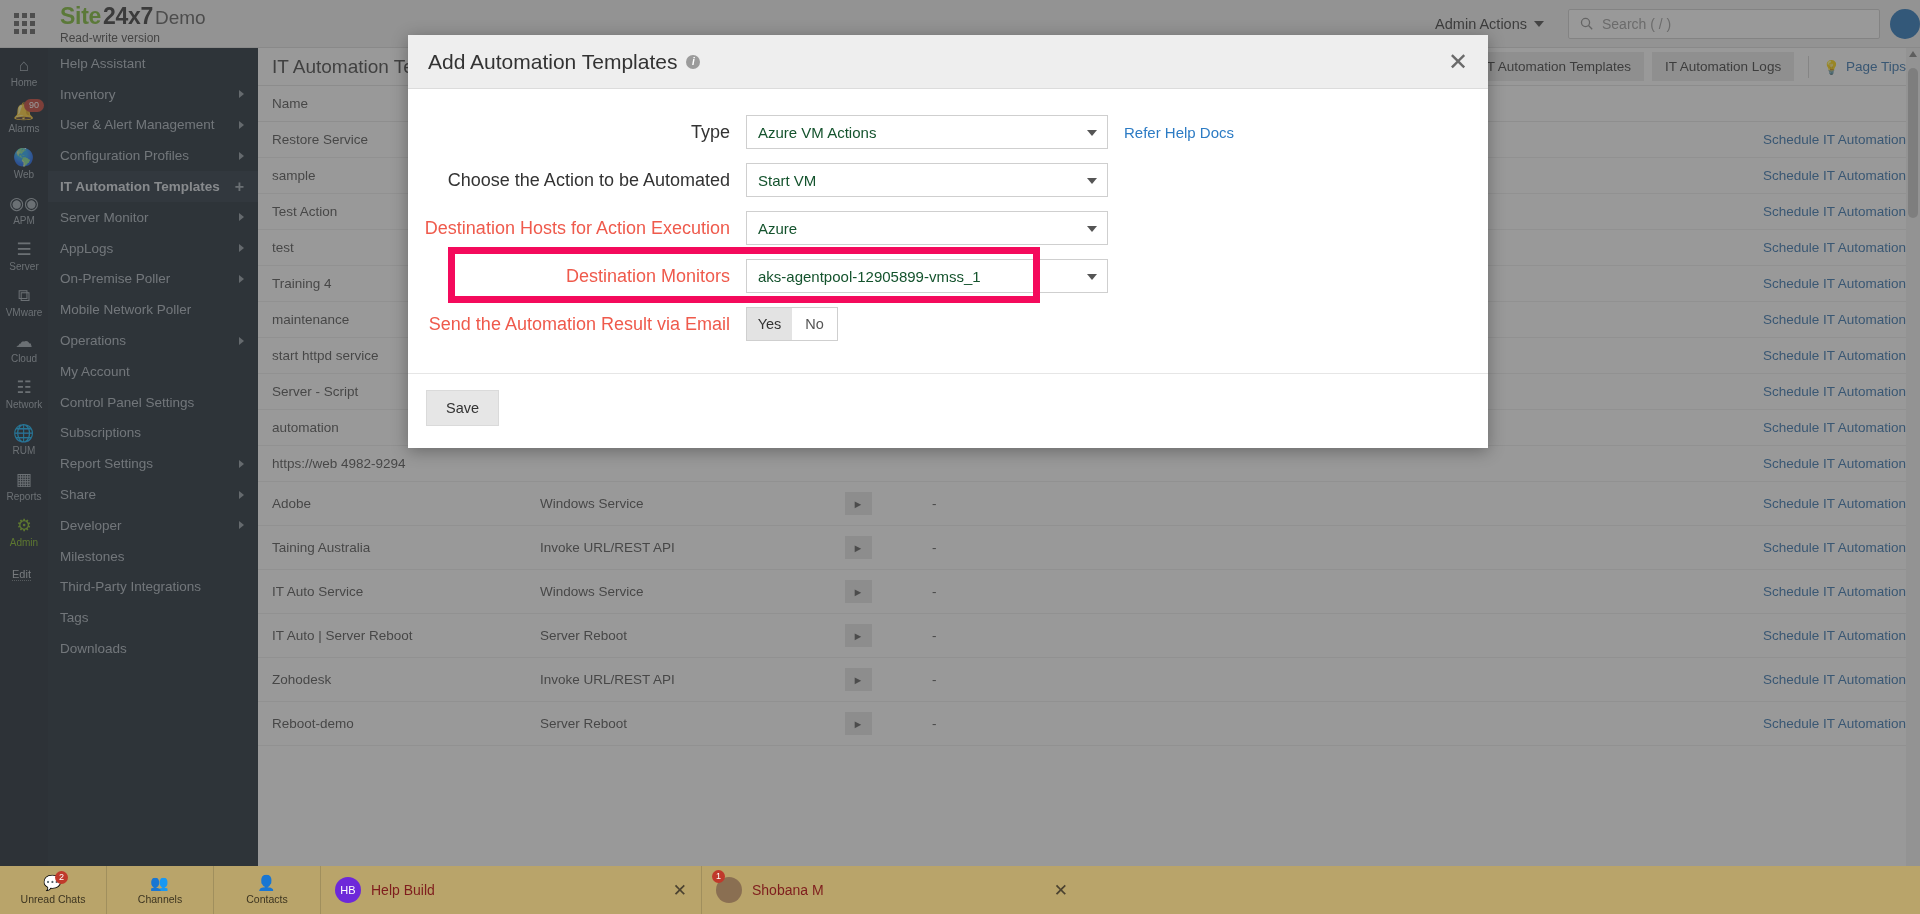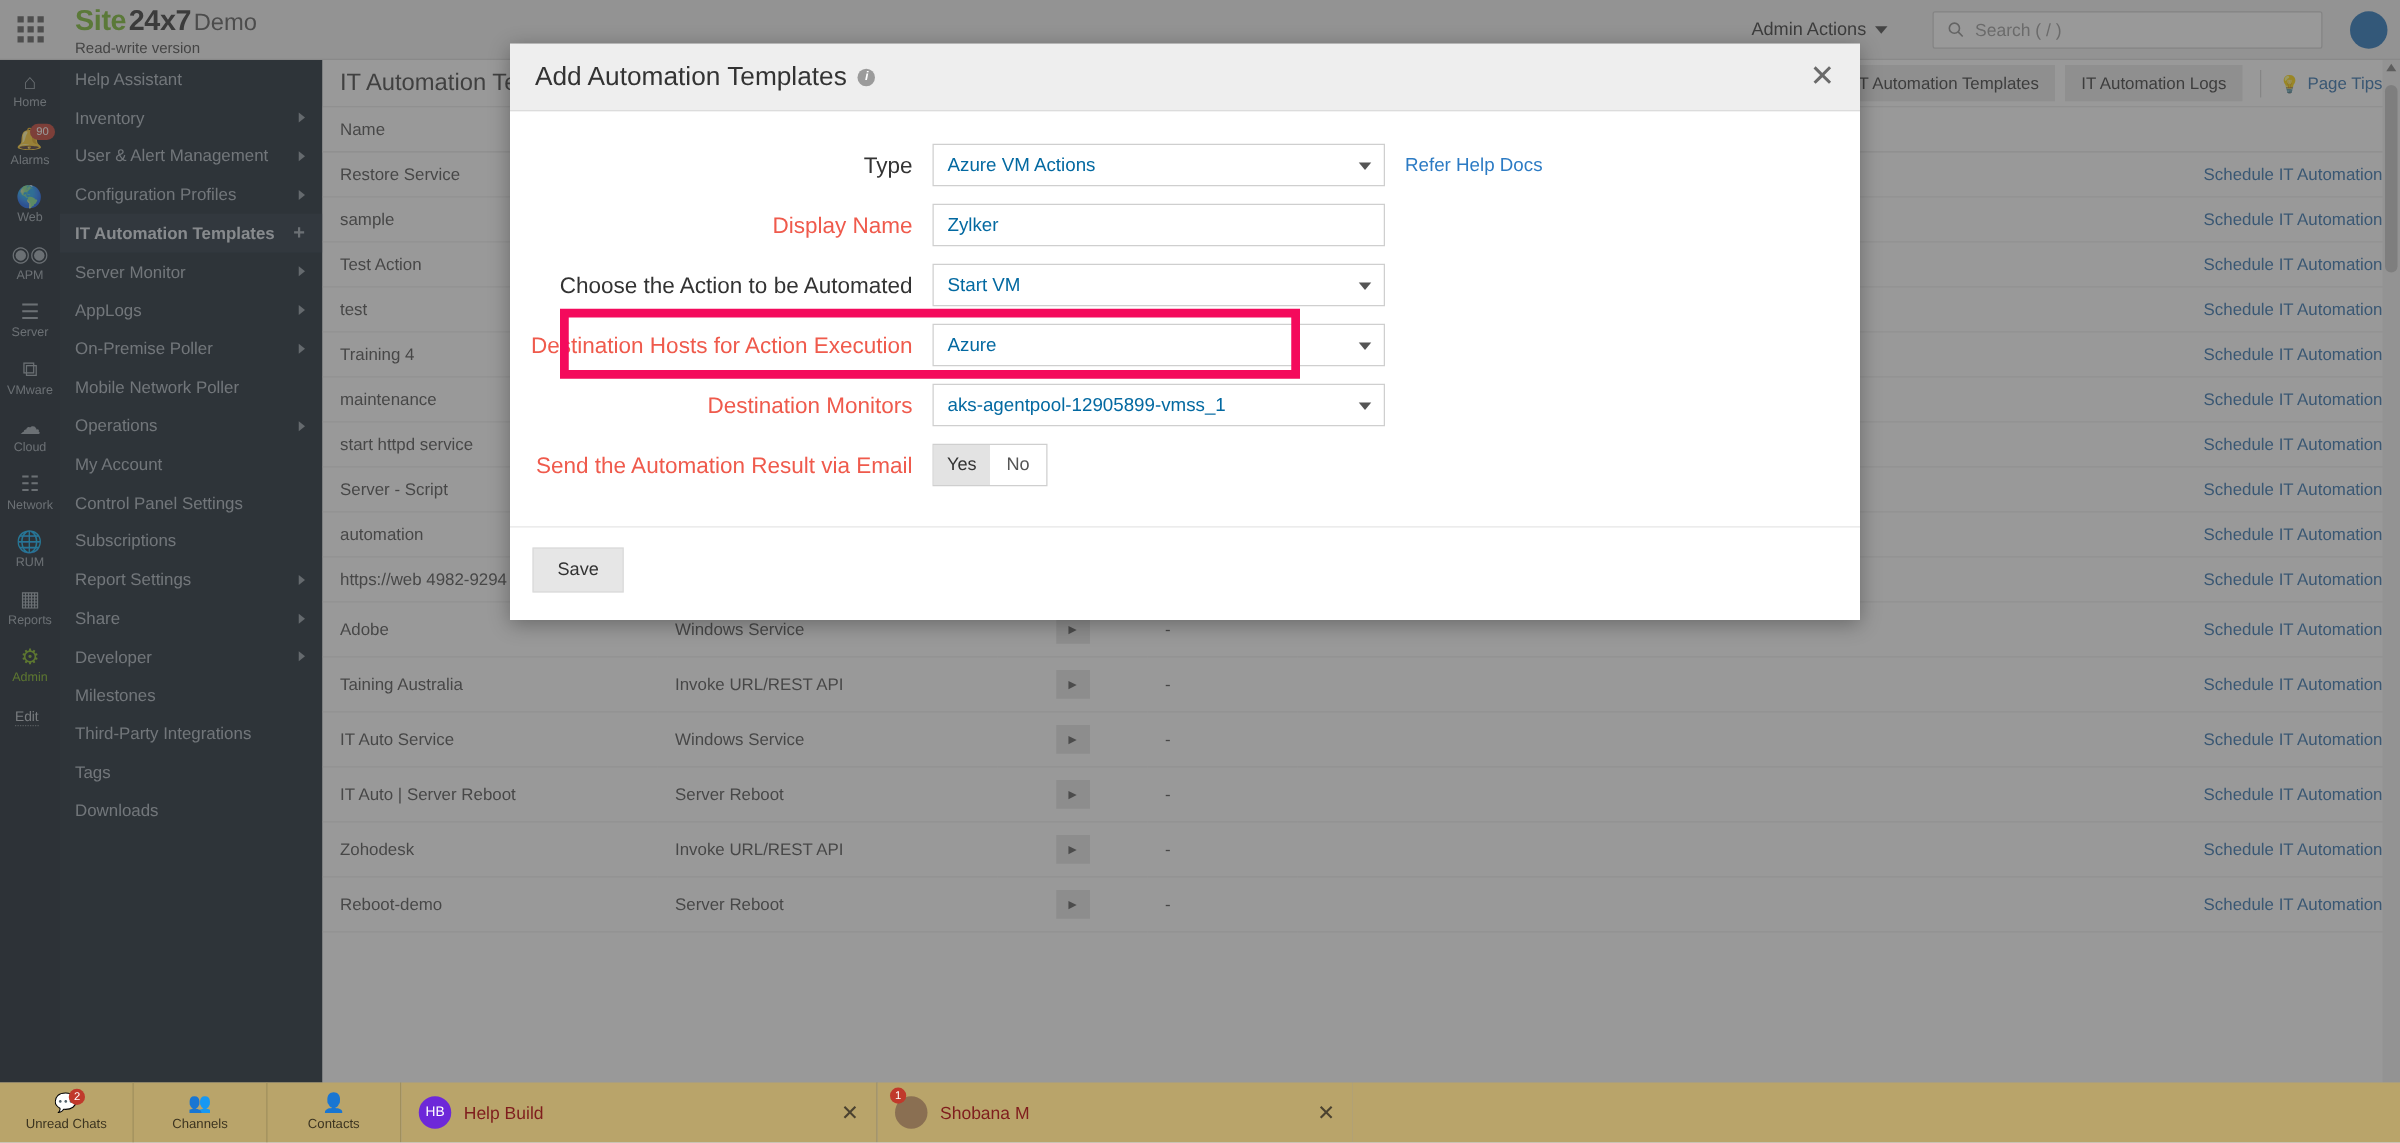--- a/index.html
+++ b/index.html
@@ -23,21 +23,21 @@
   .waffle { width: 48px; height: 48px; display: flex; align-items: center; justify-content: center; cursor: pointer; }
   .waffle-grid { display: grid; grid-template-columns: repeat(3, 5px); grid-template-rows: repeat(3, 5px); gap: 3px; }
   .waffle-grid i { background: #5a5a5a; display: block; width: 5px; height: 5px; }
   .brand { margin-left: 12px; display: flex; flex-direction: column; justify-content: center; }
   .brand-row { display: flex; align-items: baseline; gap: 2px; }
   .brand-site { font-size: 23px; font-weight: bold; color: #76b82a; letter-spacing: -.3px; }
   .brand-24x7 { font-size: 23px; font-weight: bold; color: #2f2f2f; letter-spacing: -.3px; }
   .brand-demo { font-size: 19px; color: #555; }
   .brand-sub { font-size: 12px; color: #444; margin-top: 1px; }
 
-  .topbar-right { margin-left: auto; display: flex; align-items: flex-start; gap: 22px; padding-right: 10px; }
+  .topbar-right { margin-left: auto; display: flex; align-items: flex-start; gap: 10px; }
   .admin-actions {
     display: flex; align-items: center; gap: 7px; padding: 7px 14px;
     font-size: 14.5px; color: #333; cursor: pointer;
   }
   .caret-down { width: 0; height: 0; border-left: 5px solid transparent; border-right: 5px solid transparent; border-top: 6px solid #444; }
   .search-box {
     width: 312px; height: 30px; border: 1px solid #cfcfcf; background: #fff;
     display: flex; align-items: center; gap: 9px; padding: 0 11px; border-radius: 2px;
   }
   .search-ph { font-size: 14px; color: #9a9a9a; }
@@ -152,21 +152,21 @@
   }
   .modal-x { margin-left: auto; font-size: 24px; color: #6a6a6a; cursor: pointer; line-height: 20px; font-weight: 300; }
 
   .modal-body { padding: 26px 0 18px; position: relative; border-bottom: 1px solid #e6e6e6; }
   .frow { display: flex; align-items: center; margin-bottom: 14px; }
   .flabel { width: 338px; text-align: right; padding-right: 16px; font-size: 18px; color: #ef5a4c; }
   .flabel.black { color: #333; }
   .fctl { position: relative; }
   .fld {
     width: 362px; height: 34px; border: 1px solid #cfcfcf; background: #fff;
-    display: flex; align-items: center; padding: 0 28px 0 11px; font-size: 15px; color: #0369a1;
+    display: flex; align-items: center; padding: 0 28px 0 11px; font-size: 15px; color: #14532d;
     white-space: nowrap; overflow: hidden;
   }
   .fld.sel { cursor: pointer; }
   .sel-caret {
     position: absolute; right: 11px; top: 15px;
     width: 0; height: 0; border-left: 5px solid transparent; border-right: 5px solid transparent; border-top: 6px solid #555;
   }
   .refer-link { margin-left: 16px; font-size: 15px; color: #2c7bc4; cursor: pointer; }
   .toggle { display: flex; border: 1px solid #cfcfcf; width: 92px; height: 34px; }
   .toggle div { flex: 1; display: flex; align-items: center; justify-content: center; font-size: 14.5px; color: #555; cursor: pointer; }
@@ -530,28 +530,20 @@
         <div class="flabel black">Type</div>
         <div class="fctl">
           <div class="fld sel">
               <span>Azure VM Actions</span>
             </div>
           <span class="sel-caret"></span>
         </div>
         <span class="refer-link">Refer Help Docs</span>
       </div>
 
-      <div class="frow">
-        <div class="flabel">Display Name</div>
-        <div class="fctl">
-          <div class="fld">
-              <span>Zylker</span>
-            </div>
-        </div>
-      </div>
 
       <div class="frow">
         <div class="flabel black">Choose the Action to be Automated</div>
         <div class="fctl">
           <div class="fld sel">
               <span>Start VM</span>
             </div>
           <span class="sel-caret"></span>
         </div>
       </div>

